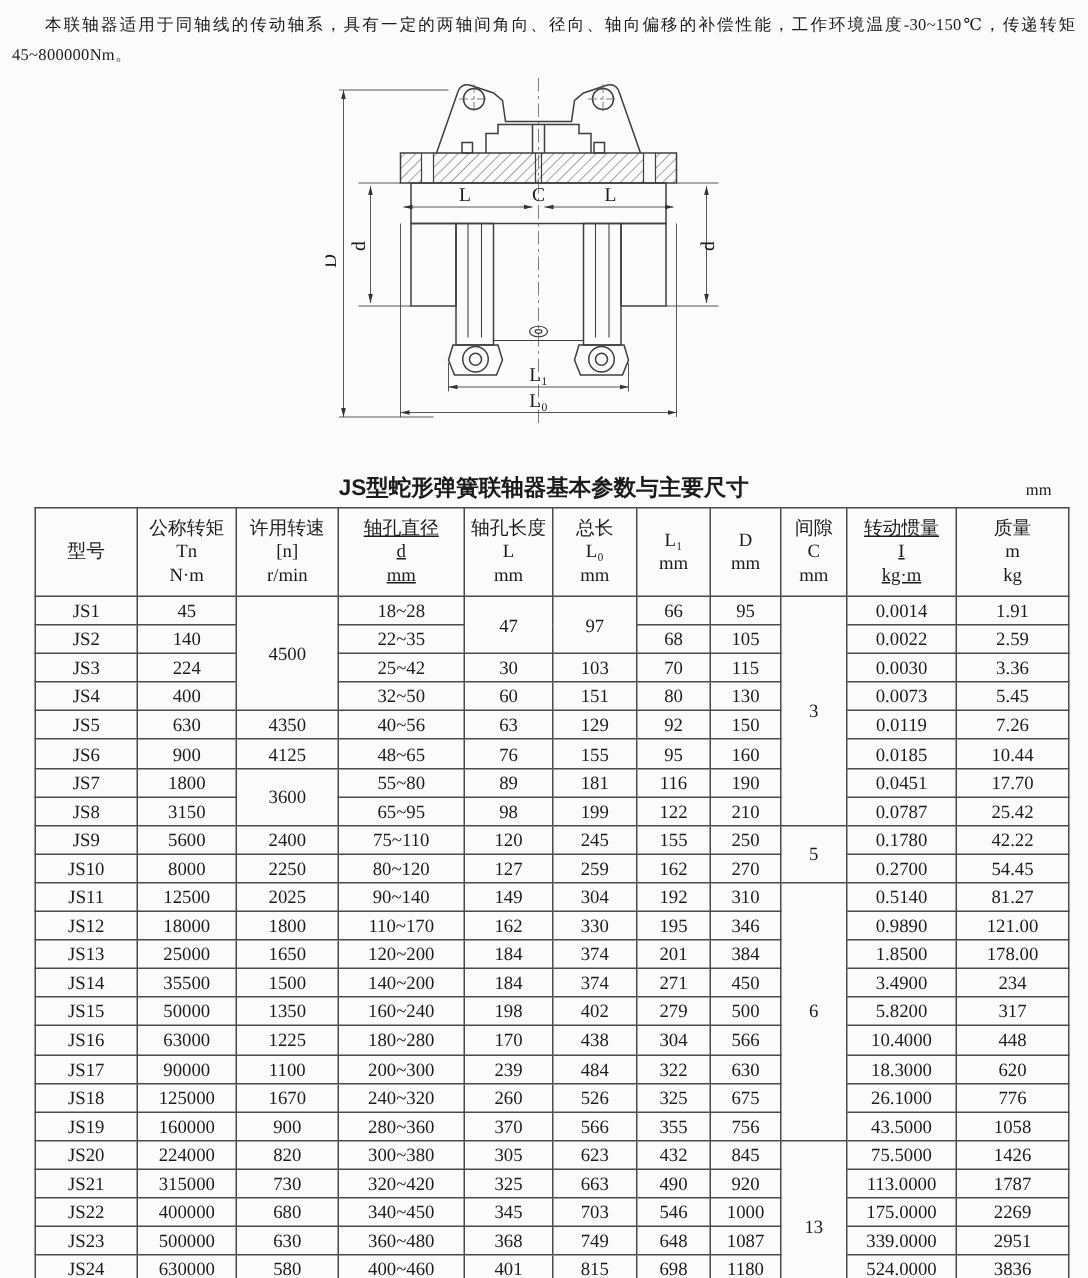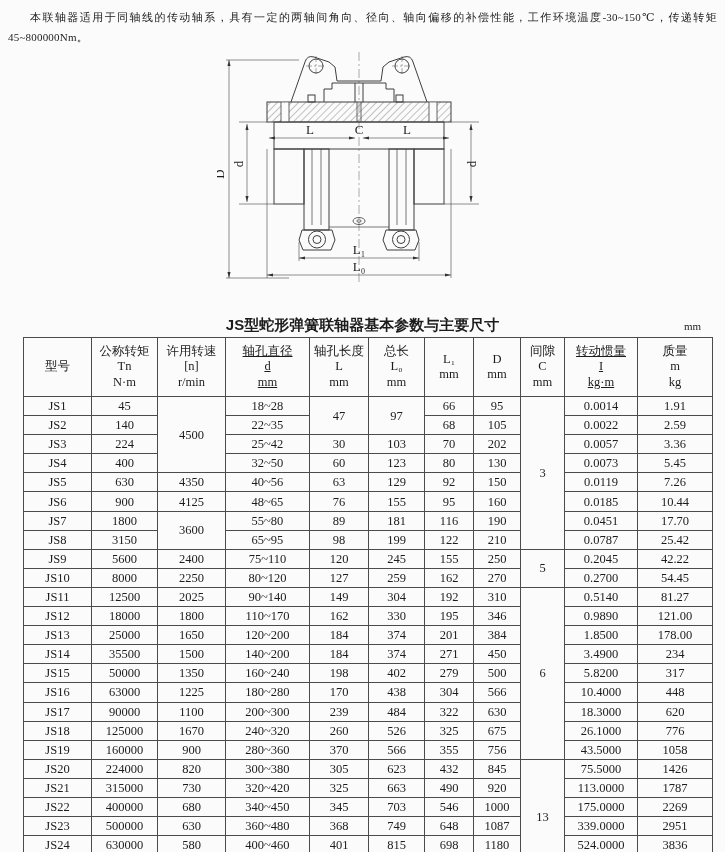--- a/index.html
+++ b/index.html
@@ -228,30 +228,30 @@
         <td>0.0022</td>
         <td>2.59</td>
       </tr>
       <tr>
         <td>JS3</td>
         <td>224</td>
         <td>25~42</td>
         <td>30</td>
         <td>103</td>
         <td>70</td>
-        <td>202</td>
-        <td>0.0057</td>
+        <td>115</td>
+        <td>0.0030</td>
         <td>3.36</td>
       </tr>
       <tr>
         <td>JS4</td>
         <td>400</td>
         <td>32~50</td>
         <td>60</td>
-        <td>123</td>
+        <td>151</td>
         <td>80</td>
         <td>130</td>
         <td>0.0073</td>
         <td>5.45</td>
       </tr>
       <tr>
         <td>JS5</td>
         <td>630</td>
         <td>4350</td>
         <td>40~56</td>
@@ -300,21 +300,21 @@
       <tr>
         <td>JS9</td>
         <td>5600</td>
         <td>2400</td>
         <td>75~110</td>
         <td>120</td>
         <td>245</td>
         <td>155</td>
         <td>250</td>
         <td rowspan="2">5</td>
-        <td>0.2045</td>
+        <td>0.1780</td>
         <td>42.22</td>
       </tr>
       <tr>
         <td>JS10</td>
         <td>8000</td>
         <td>2250</td>
         <td>80~120</td>
         <td>127</td>
         <td>259</td>
         <td>162</td>

